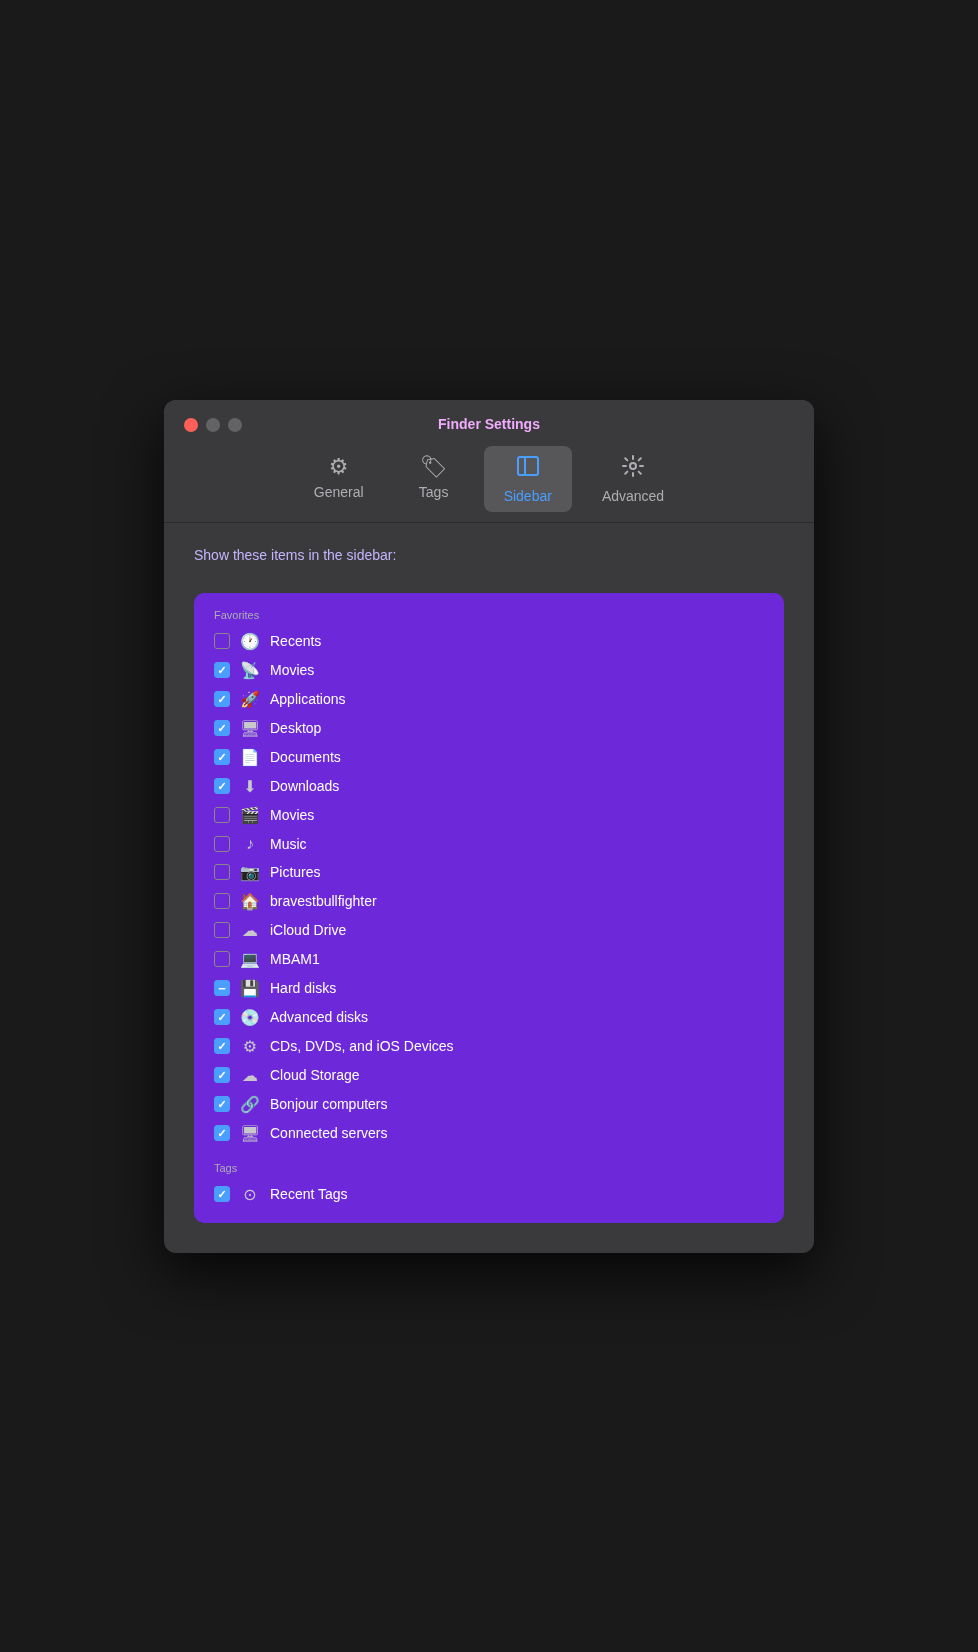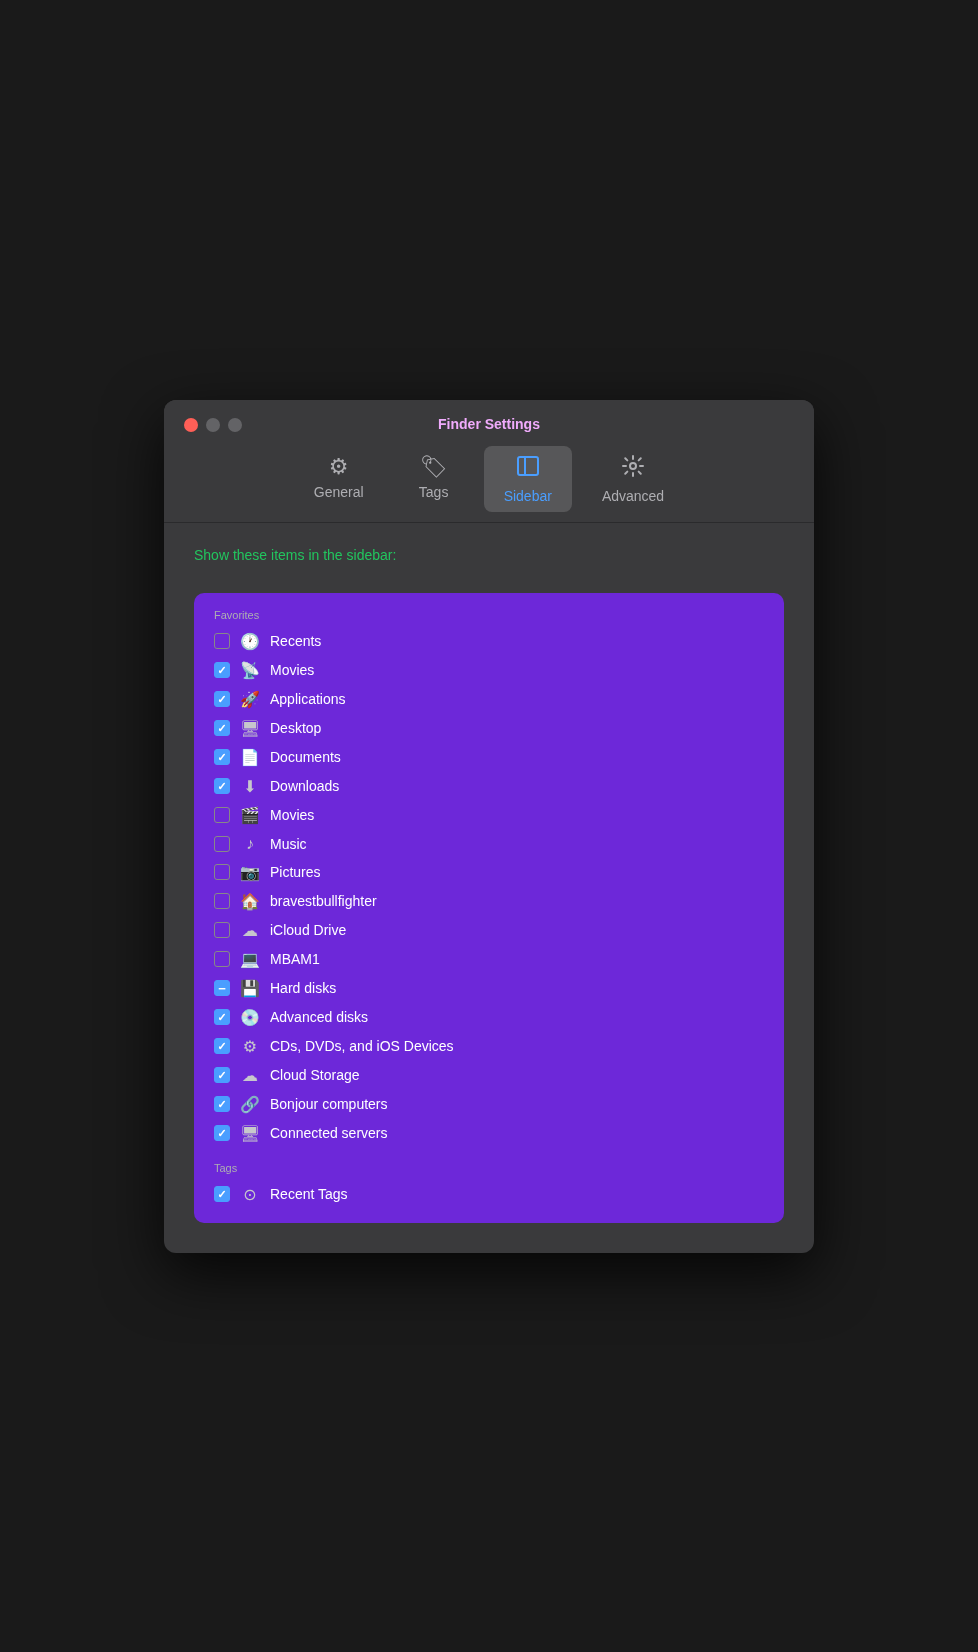--- a/index.html
+++ b/index.html
@@ -100,21 +100,21 @@
       height: 1px;
       background: #2a2a2c;
       margin-top: 10px;
     }
 
     .content {
       padding: 24px 30px 30px;
     }
 
     .section-title {
-      color: #22c55e;
+      color: #c4b5fd;
       font-size: 14px;
       margin-bottom: 30px;
     }
 
     .list-container {
       background: #6d28d9;
       border-radius: 10px;
       padding: 14px 16px;
     }
 

